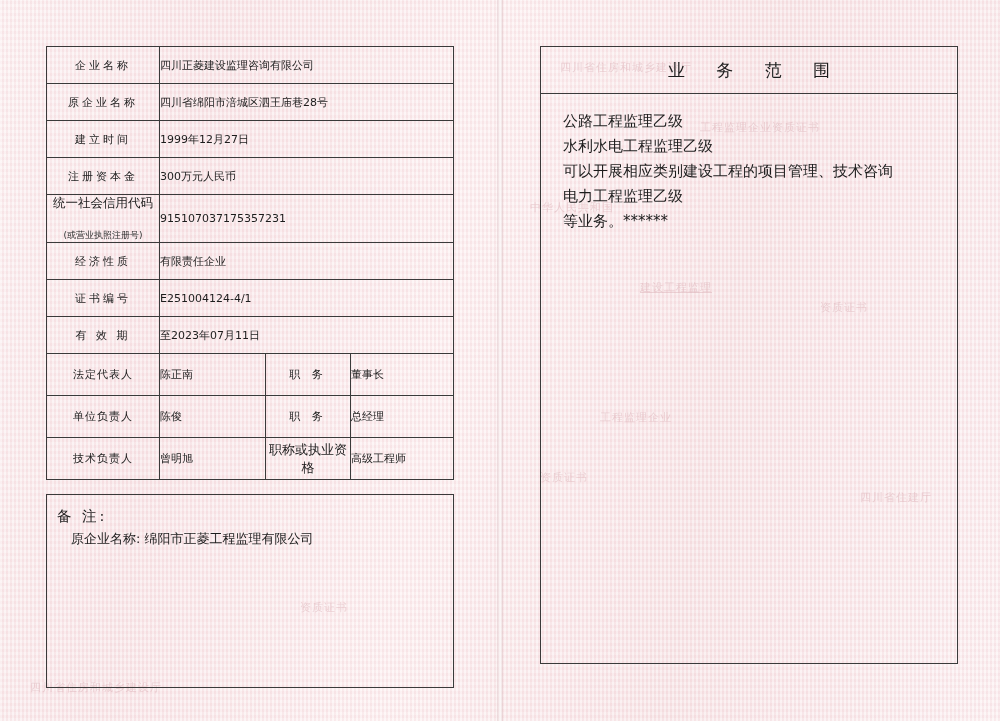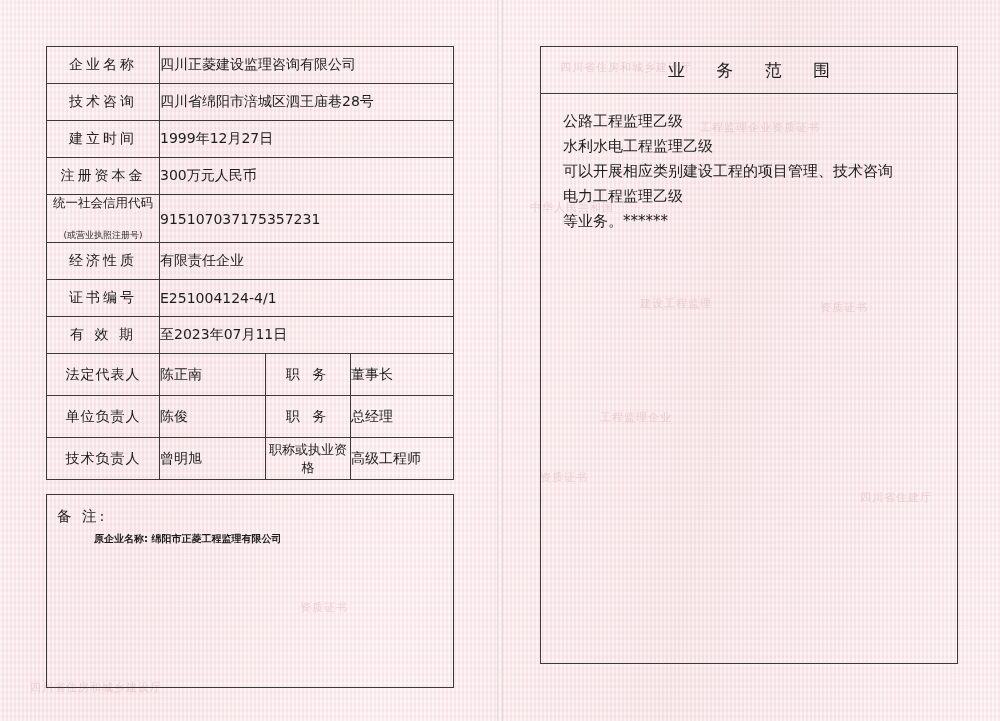--- a/index.html
+++ b/index.html
@@ -67,21 +67,21 @@
     left: 46px;
     width: 408px;
     border-collapse: collapse;
     background: transparent;
     z-index: 3;
   }
   .info-table td {
     border: 1px solid #3a3a3a;
     padding: 0;
     vertical-align: middle;
-    font-size: 14px;
+    font-size: 11px;
     color: #1c1c1c;
     height: 36px;
   }
   .lbl {
     width: 112px;
     text-align: center;
     letter-spacing: 3px;
     font-size: 14.5px;
     padding: 0 4px;
   }
@@ -121,24 +121,23 @@
   }
   .remarks .rtitle {
     position: absolute;
     top: 12px;
     left: 10px;
     letter-spacing: 3px;
     font-size: 14.5px;
   }
   .remarks .rline {
     position: absolute;
-    left: 47px;
-    font-size: 10px;
+    left: 24px;
+    font-size: 13px;
     line-height: 25px;
-    font-weight: bold;
   }
   .remarks .r1 { top: 31px; width: 330px; }
   .remarks .r2 { top: 81px; }
 
   
   .scope-box {
     position: absolute;
     top: 46px;
     left: 40px;
     width: 418px;
@@ -173,40 +172,40 @@
   .scope-body div { white-space: nowrap; }
 </style>
 </head>
 <body>
 
 <div id="page">
 
   <div class="ghost" style="left:560px; top:60px;">四川省住房和城乡建设厅</div>
   <div class="ghost" style="left:700px; top:120px;">工程监理企业资质证书</div>
   <div class="ghost" style="left:530px; top:200px;">中华人民共和国</div>
-  <div class="ghost" style="left:640px; top:296px;">建设工程监理</div>
+  <div class="ghost" style="left:640px; top:280px;text-decoration:underline;">建设工程监理</div>
   <div class="ghost" style="left:820px; top:300px;">资质证书</div>
   <div class="ghost" style="left:600px; top:410px;">工程监理企业</div>
   <div class="ghost" style="left:860px; top:490px;">四川省住建厅</div>
   <div class="ghost" style="left:540px; top:470px;">资质证书</div>
   <div class="ghost" style="left:30px; top:680px;">四川省住房和城乡建设厅</div>
   <div class="ghost" style="left:300px; top:600px;">资质证书</div>
 
   <div class="fold"></div>
 
   <div class="left-page">
 
     <table class="info-table">
       <tbody>
           <tr>
         <td class="lbl">企业名称</td>
         <td class="val" colspan="3">四川正菱建设监理咨询有限公司</td>
       </tr>
       <tr>
-        <td class="lbl">技术咨询</td>
+        <td class="lbl">原企业名称</td>
         <td class="val" colspan="3">四川省绵阳市涪城区泗王庙巷28号</td>
       </tr>
       <tr>
         <td class="lbl">建立时间</td>
         <td class="val" colspan="3">1999年12月27日</td>
       </tr>
       <tr>
         <td class="lbl">注册资本金</td>
         <td class="val" colspan="3">300万元人民币</td>
       </tr>

